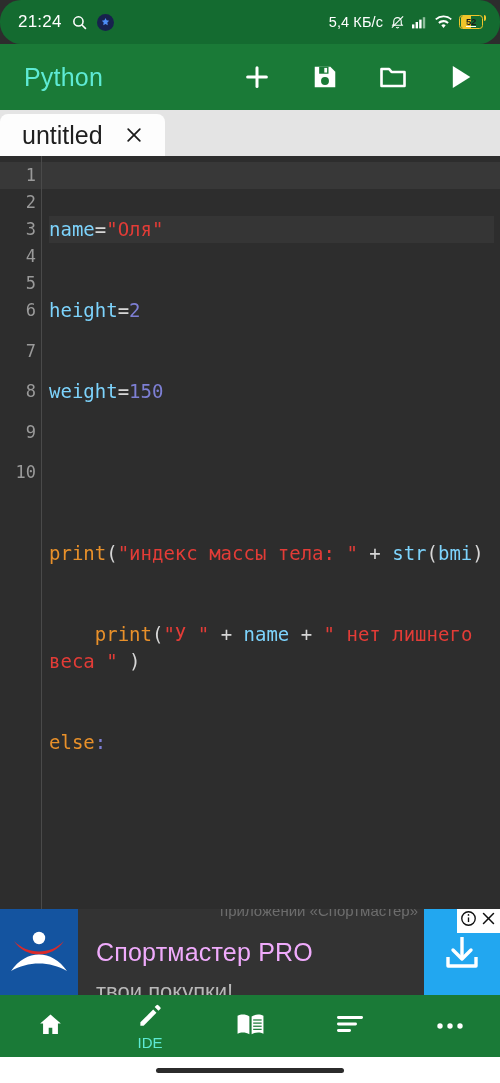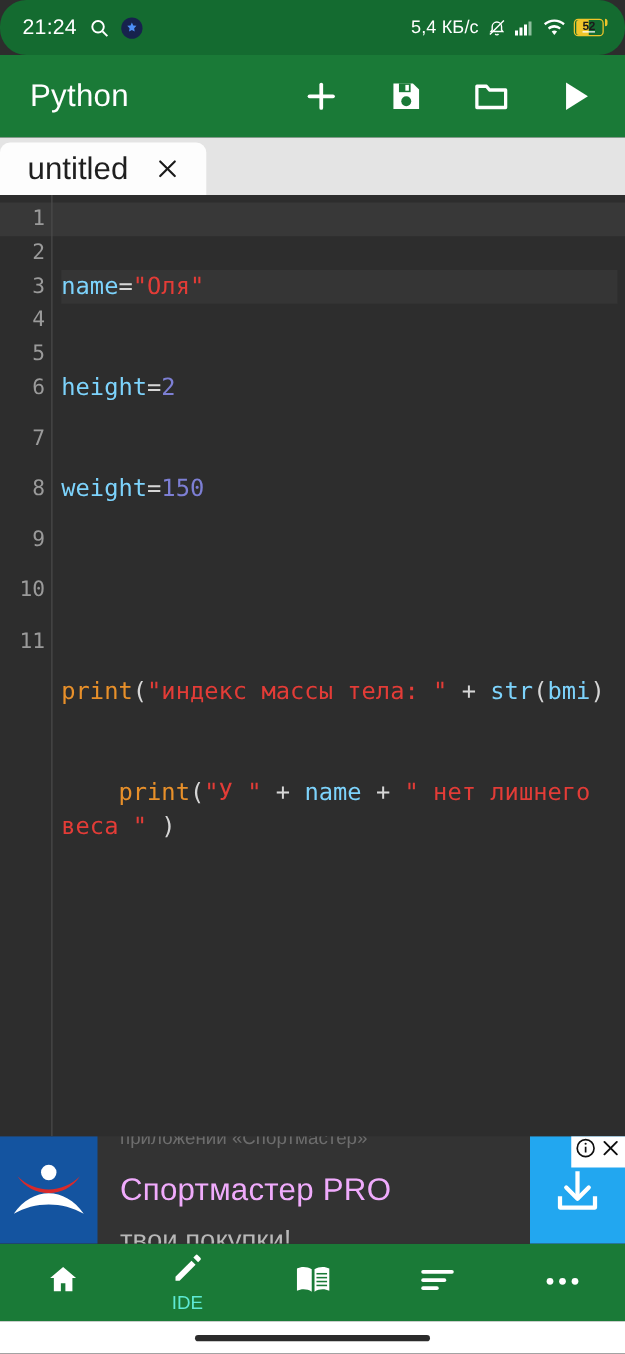--- a/index.html
+++ b/index.html
@@ -44,21 +44,21 @@
   }
   .battery .cap {
     width: 2px; height: 6px; background: #f0c52a; border-radius: 0 2px 2px 0; margin-left: 1px;
   }
 
   
   .appbar {
     height: 66px; background: #1a7a37; display: flex; align-items: center;
     padding: 0 22px 0 24px; flex: none;
   }
-  .app-title { color: #ffffff; font-size: 25px; letter-spacing: .2px; }
+  .app-title { color: #5eead4; font-size: 25px; letter-spacing: .2px; }
   .appbar-actions { margin-left: auto; display: flex; align-items: center; gap: 34px; }
   .appbar-actions .act { width: 34px; height: 34px; display: flex; align-items: center; justify-content: center; }
 
   
   .tabbar {
     height: 46px; background: #e4e4e4; display: flex; align-items: flex-end; flex: none;
   }
   .tab {
     height: 42px; background: #fdfdfd; border-radius: 8px 8px 0 0;
     display: flex; align-items: center; gap: 20px; padding: 0 20px 0 22px;
@@ -110,21 +110,21 @@
   .ad-logo {
     width: 78px; flex: none; background: #1454a0;
     display: flex; align-items: center; justify-content: center;
   }
   .ad-body {
     flex: 1 1 auto; position: relative; display: flex; flex-direction: column;
     justify-content: center; padding-left: 18px; overflow: hidden;
   }
   .ad-sub-top {
     position: absolute; top: -7px; left: 18px; right: 6px;
-    font-size: 15px; color: #6d6d6d; white-space: nowrap; overflow: hidden;
+    font-size: 15px; color: #6d6d6d; white-space: nowrap; overflow: hidden; text-align: right;
   }
   .ad-title { font-size: 25px; color: #f0abfc; letter-spacing: .2px; }
   .ad-sub-bottom {
     position: absolute; bottom: -10px; left: 18px; right: 6px;
     font-size: 22px; color: #b8b8b8; white-space: nowrap; overflow: hidden;
   }
   .ad-cta {
     width: 76px; flex: none; background: #22a7f0;
     display: flex; align-items: center; justify-content: center; position: relative;
   }
@@ -253,30 +253,30 @@
         <div class="gnum">1</div>
         <div class="gnum">2</div>
         <div class="gnum">3</div>
         <div class="gnum">4</div>
         <div class="gnum">5</div>
         <div class="gnum">6</div>
         <div class="gnum" style="line-height:54px">7</div>
         <div class="gnum">8</div>
         <div class="gnum" style="line-height:54px">9</div>
         <div class="gnum">10</div>
-        <div class="gnum" style="line-height:54px">11</div>
       </div>
 
       <div class="code">
         <span class="ln hl-line"><span class="id">name</span><span class="op">=</span><span class="str">"Оля"</span></span>
         <span class="ln"><span class="id">height</span><span class="op">=</span><span class="num">2</span></span>
         <span class="ln"><span class="id">weight</span><span class="op">=</span><span class="num">150</span></span>
         <span class="ln">&nbsp;</span>
         <span class="ln"><span class="fn">print</span><span class="op">(</span><span class="str">"индекс массы тела: "</span><span class="op"> + </span><span class="id">str</span><span class="op">(</span><span class="id">bmi</span><span class="op">)</span></span>
         <span class="ln"><span class="op">    </span><span class="fn">print</span><span class="op">(</span><span class="str">"У "</span><span class="op"> + </span><span class="id">name</span><span class="op"> + </span><span class="str">" нет лишнего веса "</span><span class="op"> )</span></span>
+        <span class="ln"><span class="kw">else</span><span class="pu">:</span></span>
         
         
       </div>
     </div>
   </div>
 
   <div class="ad">
     <div class="ad-logo">
       <svg width="62" height="58" viewBox="0 0 62 58">
         <circle cx="31" cy="15" r="6.2" fill="#ffffff"></circle>

